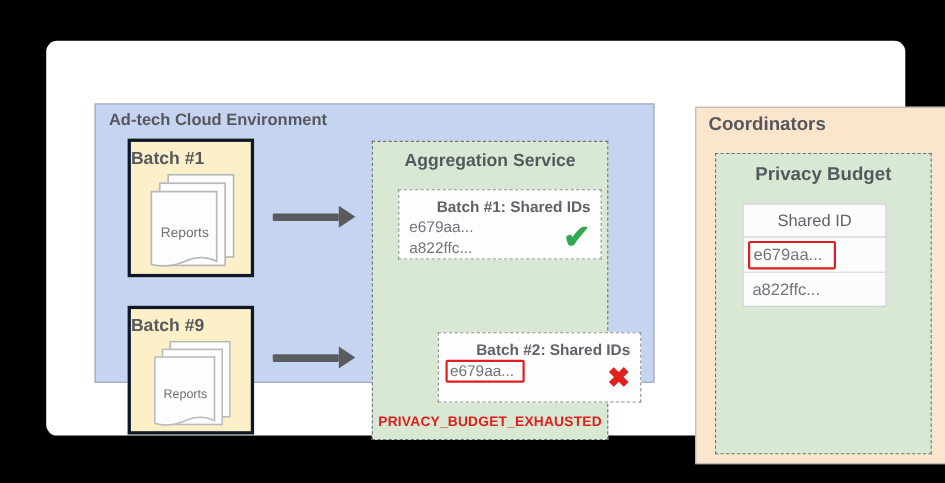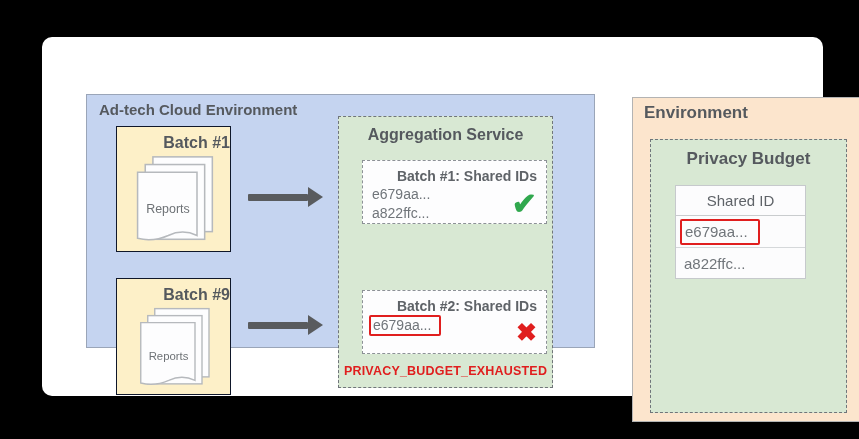--- a/index.html
+++ b/index.html
@@ -9,44 +9,44 @@
   .stage { position:relative; width:859px; height:439px; background:#000; overflow:hidden; }
   .panel { position:absolute; left:42px; top:37px; width:781px; height:359px;
            background:#ffffff; border-radius:10px; }
 
   
   .adtech { position:absolute; left:44px; top:57px; width:509px; height:254px;
             background:#c5d4f0; border:1px solid #9aa5b8; }
   .adtech-title { position:absolute; left:12px; top:6px; font-size:15px; font-weight:bold; color:#55595e; }
 
   .batch { position:absolute; left:29px; width:115px; background:#fdf0c8;
-           border:1px solid #0f172a; text-align:right; }
+           border:3px solid #0f172a; text-align:left; }
   .batch1 { top:31px; height:126px; }
   .batch2 { top:183px; height:117px; }
   .batch-title { margin-top:7px; font-size:16px; font-weight:bold; color:#55595e; }
   .reports-svg { display:block; margin:2px auto 0; width:92px; height:92px; }
   .reports-svg.small { height:84px; }
   .reports-svg text { font-family:"Liberation Sans", sans-serif; font-size:13px; fill:#6e7276; }
 
   .arrow { position:absolute; display:flex; align-items:center; height:20px; }
   .arrow .body { width:60px; height:7px; background:#595b5e; border-radius:1px; }
   .arrow .head { width:0; height:0; border-left:15px solid #595b5e;
                  border-top:10px solid transparent; border-bottom:10px solid transparent; }
   .arrow1 { left:161px; top:92px; }
   .arrow2 { left:161px; top:220px; }
 
   
-  .agg { position:absolute; left:251px; top:21px; width:215px; height:272px;
+  .agg { position:absolute; left:251px; top:33px; width:215px; height:272px;
          background:#d8e8d3; border:1.5px dashed #70757a; }
   .agg-title { margin-top:9px; text-align:center; font-size:16px; font-weight:bold; color:#55595e; }
 
   .result { position:absolute; left:23px; width:185px; height:64px;
             background:#fdfdfe; border:1px dashed #8c9196; padding:7px 9px; }
   .result1 { top:43px; }
-  .result2 { top:173px; }
+  .result2 { top:173px;margin-left:36px; }
   .result-title { font-size:14px; font-weight:bold; color:#5f6368; margin-bottom:1px; white-space:nowrap;text-align:right; }
   .result-id { font-size:14px; color:#70757a; line-height:19px; }
   .status-icon { position:absolute; right:9px; font-weight:bold; line-height:1; }
   .status-icon.success { color:#30a84e; font-size:30px; bottom:4px; }
   .status-icon.error   { color:#e01e1e; font-size:25px; bottom:8px; }
   .red-outline { display:inline-block; border:2px solid #e01e1e; border-radius:2px;
                  padding:0 8px 0 2px; margin-left:-3px; line-height:17px; }
   .error-label { position:absolute; top:247px; width:100%; text-align:center;
                  font-size:12.5px; font-weight:bold; color:#e01e1e; letter-spacing:0.2px; }
 
@@ -124,21 +124,21 @@
             <span class="red-outline">e679aa...</span>
           </div>
           <span class="status-icon error">✖</span>
         </div>
 
         <div class="error-label">PRIVACY_BUDGET_EXHAUSTED</div>
       </div>
     </div>
 
     <div class="coordinators">
-      <div class="coord-title">Environment</div>
+      <div class="coord-title">Coordinators</div>
 
       <div class="pb">
         <div class="pb-title">Privacy Budget</div>
 
         <div class="pb-table">
           <div class="pb-header">Shared ID</div>
           <div class="pb-row">
             <span class="pb-red">e679aa...</span>
           </div>
           <div class="pb-row">

